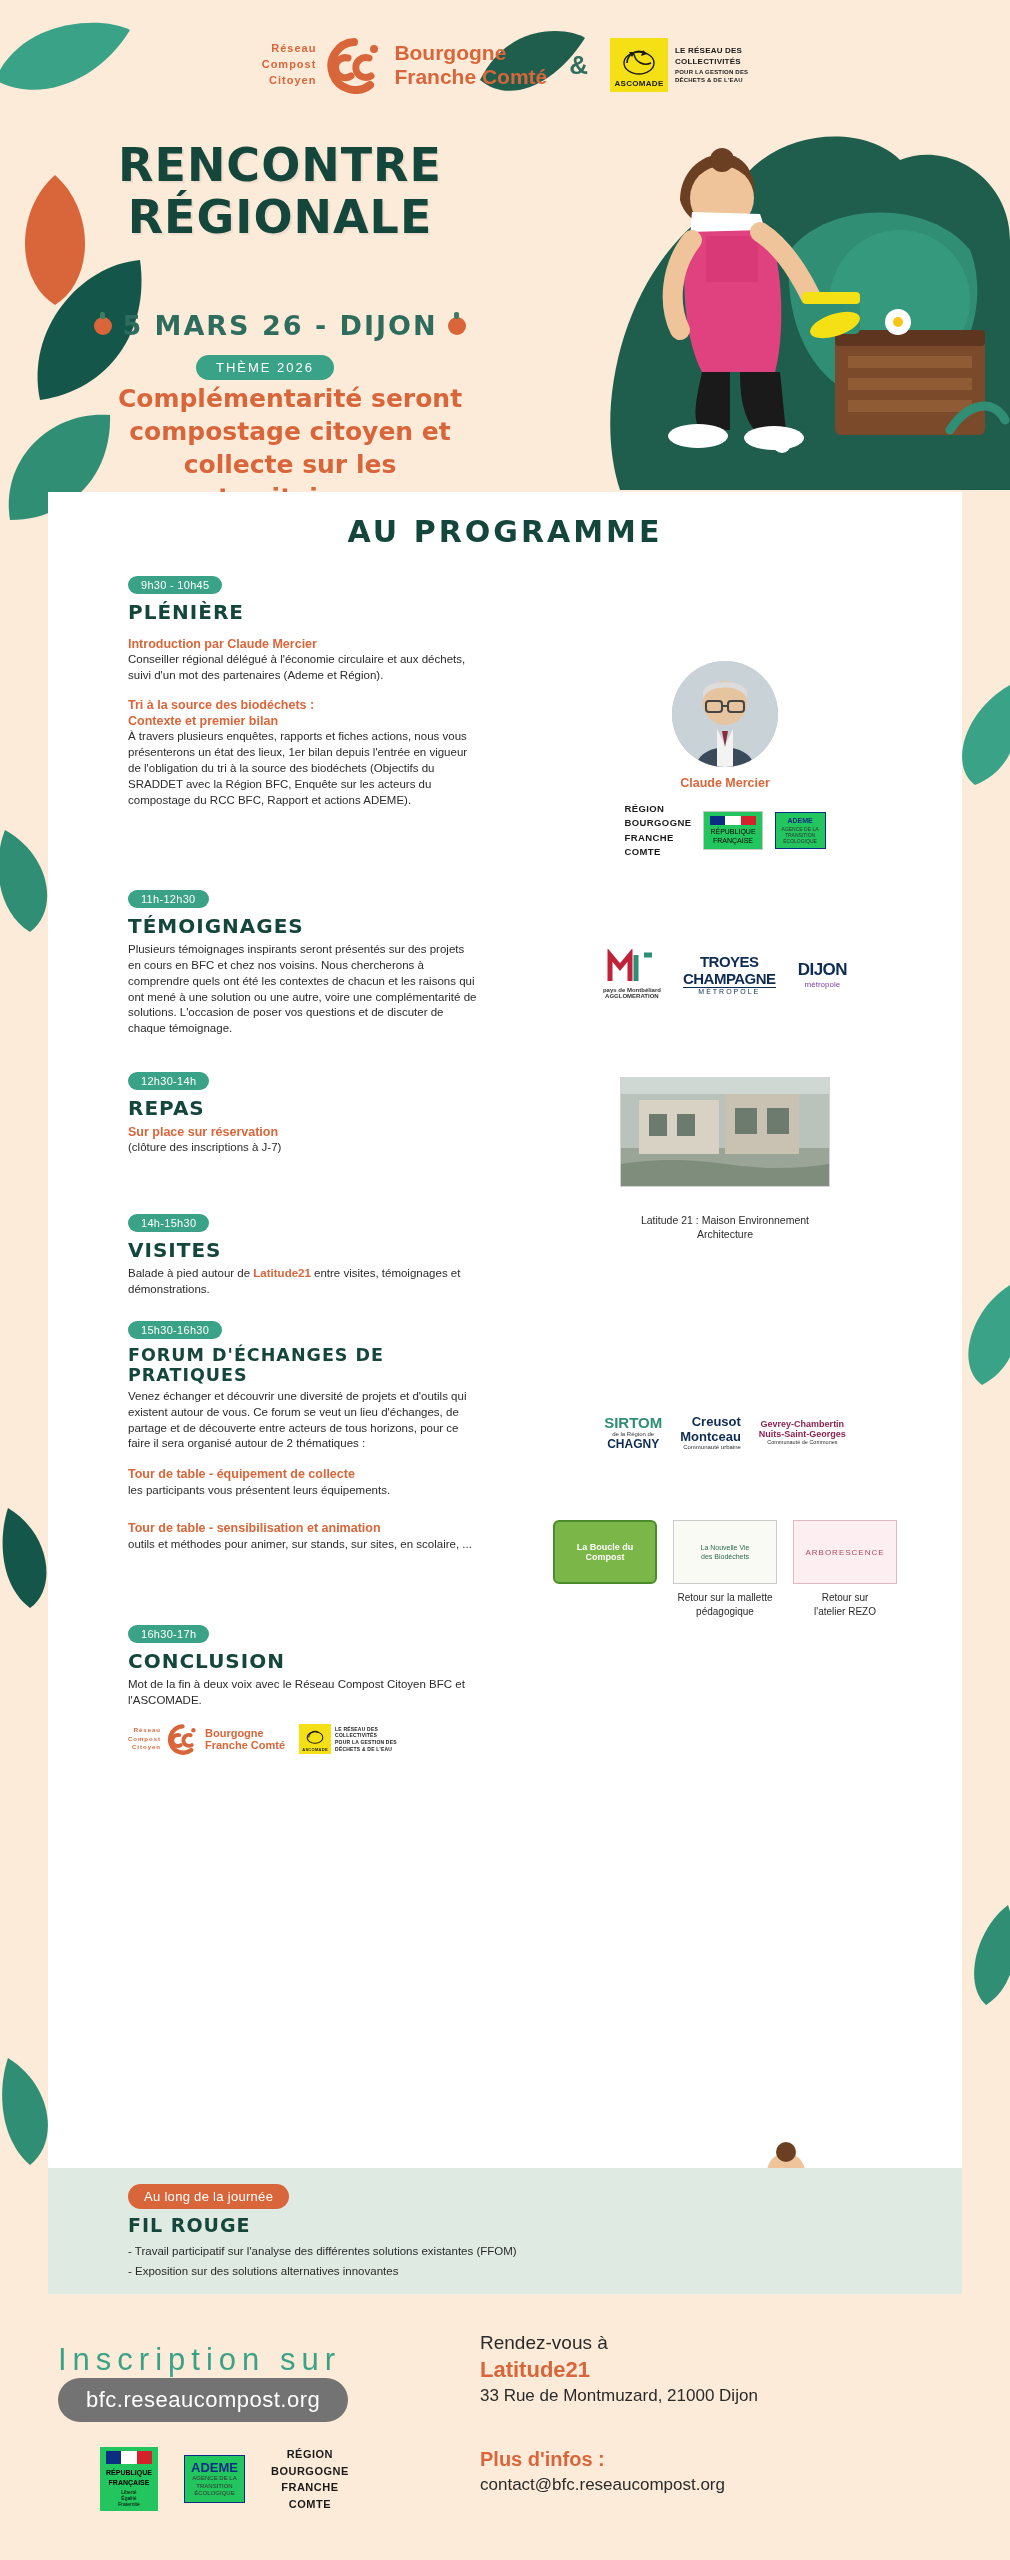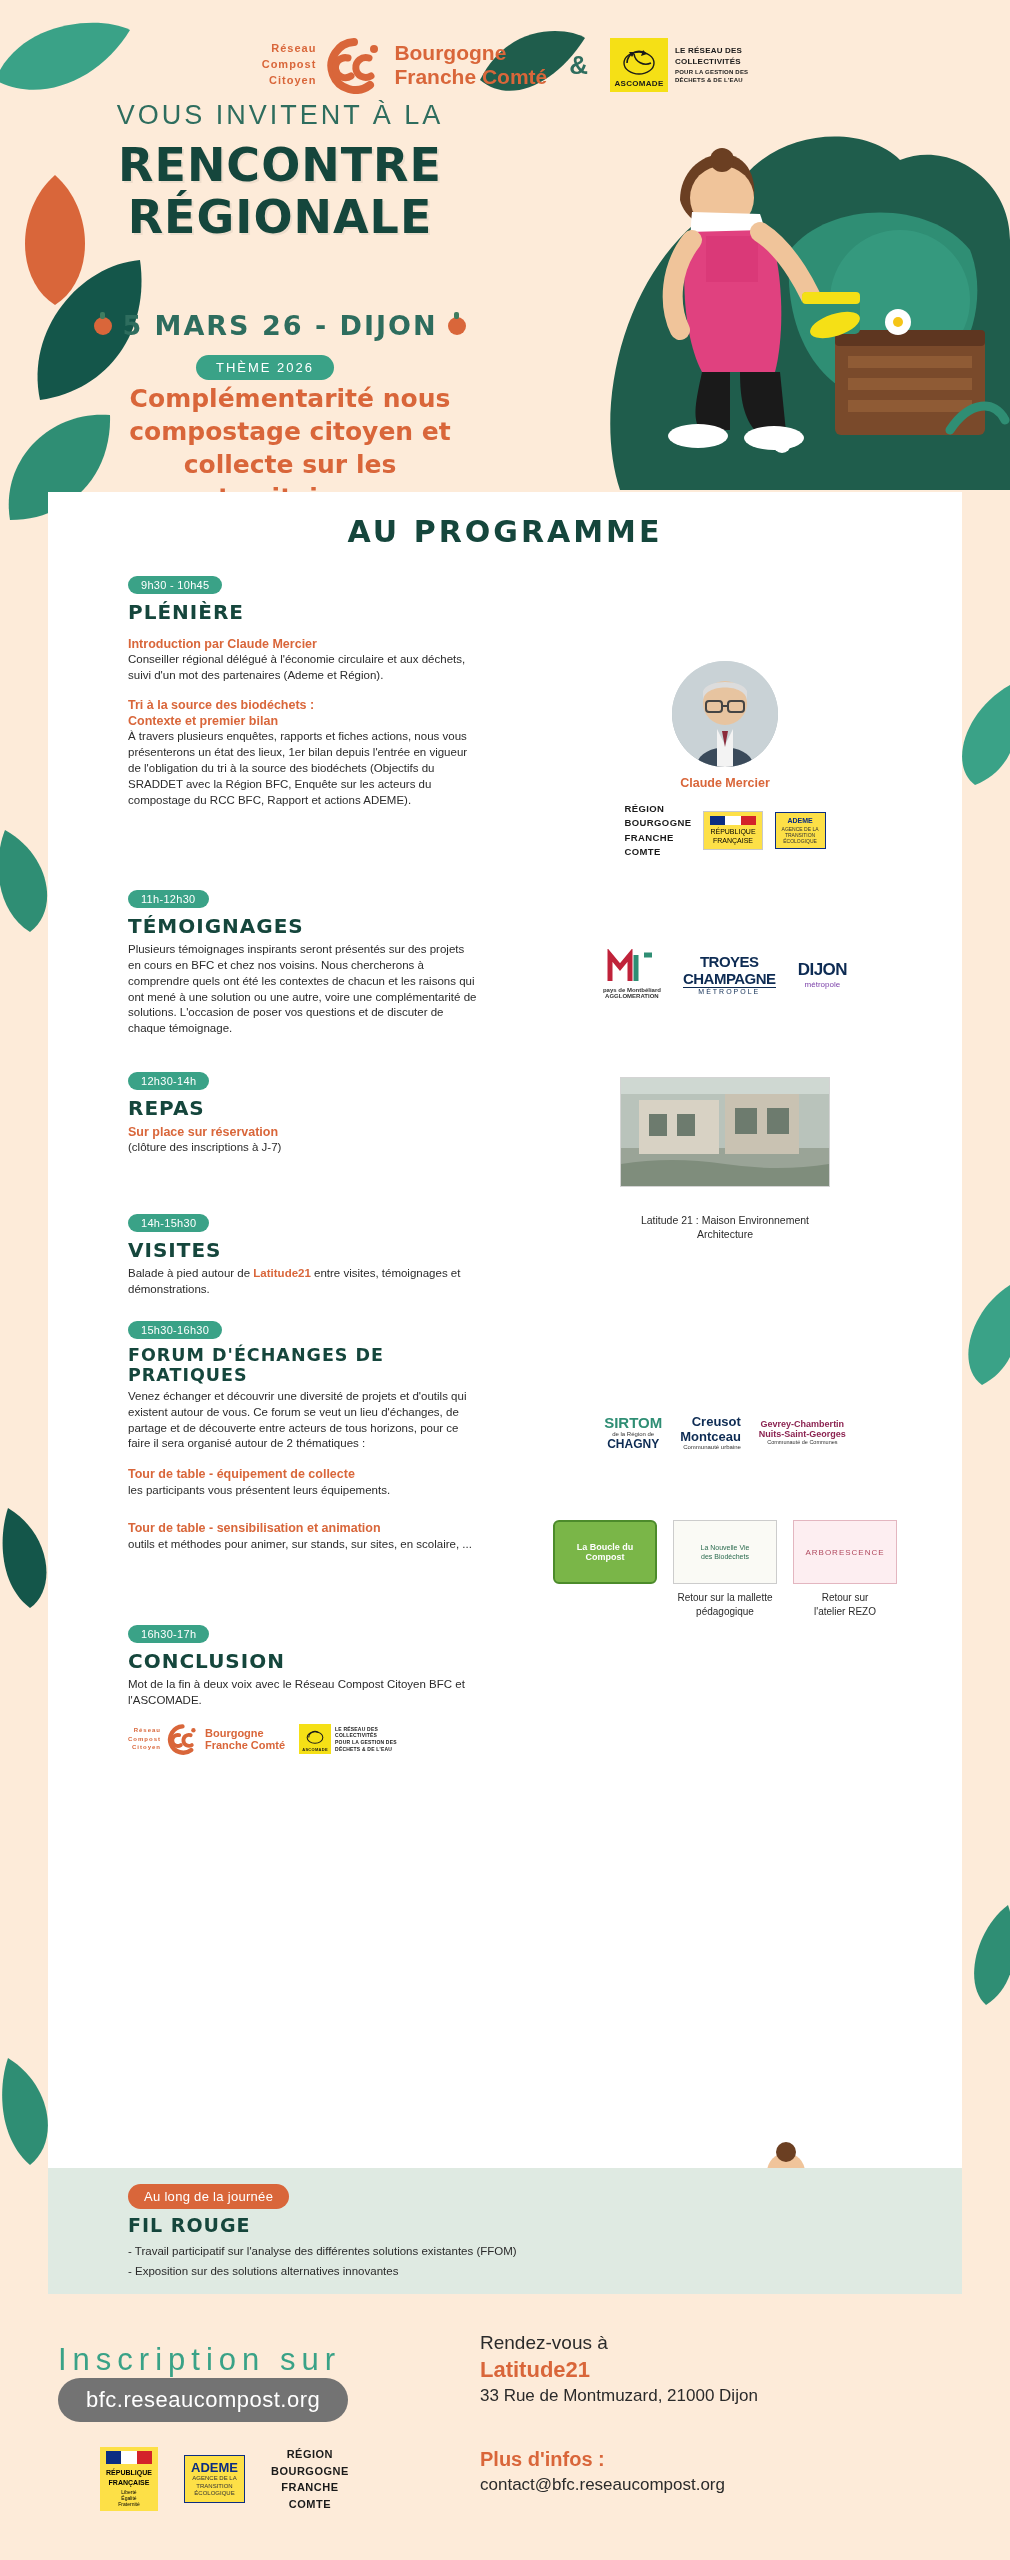--- a/index.html
+++ b/index.html
@@ -120,21 +120,21 @@
 
   
   .avatar {
     width:106px;height:106px;border-radius:50%;
     background:linear-gradient(#cfd8dc,#9aa7ad);
     margin:0 auto; position:relative; overflow:hidden;
   }
   .av-name { text-align:center;color:#d9663a;font-weight:bold;font-size:12.5px;margin-top:9px;}
   .logo-row { display:flex; align-items:center; justify-content:center; gap:12px; margin-top:12px;}
   .rbfc-txt{font-size:9.5px;font-weight:bold;color:#1a1a1a;line-height:1.5;letter-spacing:.4px;}
-  .box-logo{border:1px solid #c9c9c9;background:#fde047;padding:4px 6px;text-align:center;}
+  .box-logo{border:1px solid #c9c9c9;background:#22c55e;padding:4px 6px;text-align:center;}
   .mini{font-size:7px;line-height:1.25;}
 
   .photo {
     width:210px;height:110px;background:#8a9a8c;border:1px solid #d4d4d4;
     margin:0 auto;
   }
   .cap{text-align:center;font-size:10.5px;color:#2b2b2b;margin-top:6px;line-height:1.35;}
 
   
   .filrouge {
@@ -279,33 +279,32 @@
       <ellipse cx="344" cy="438" rx="30" ry="12" fill="#ffffff"></ellipse>
 
       <ellipse cx="405" cy="325" rx="26" ry="11" fill="#f5e016" transform="rotate(-18 405 325)"></ellipse>
       <circle cx="468" cy="322" r="13" fill="#ffffff"></circle>
       <circle cx="468" cy="322" r="5" fill="#f5c518"></circle>
       <circle cx="352" cy="444" r="9" fill="#ffffff"></circle>
       <path d="M520 430 C540 400, 565 400, 575 420" stroke="#2f8e74" stroke-width="9" fill="none" stroke-linecap="round"></path>
     </svg>
   </div>
 
-  <div class="invite" style="width:560px">VOUS INVITENT À LA</div>
   <div class="bigtitle">
     <div>RENCONTRE</div>
     <div>RÉGIONALE</div>
   </div>
   <div class="datebar">
     <span class="dot"></span>
     <span class="txt">5 MARS 26 - DIJON</span>
     <span class="dot"></span>
   </div>
   <div class="theme-pill">THÈME 2026</div>
   <div class="theme-body">
-    <div>Complémentarité nous</div>
+    <div>Complémentarité seront</div>
     <div>compostage citoyen et</div>
     <div>collecte sur les</div>
     <div>territoires</div>
   </div>
 
   <div class="card">
     <div class="prog-title">AU PROGRAMME</div>
 
     <div class="row blk" style="margin-top:26px">
       <div class="colL">

